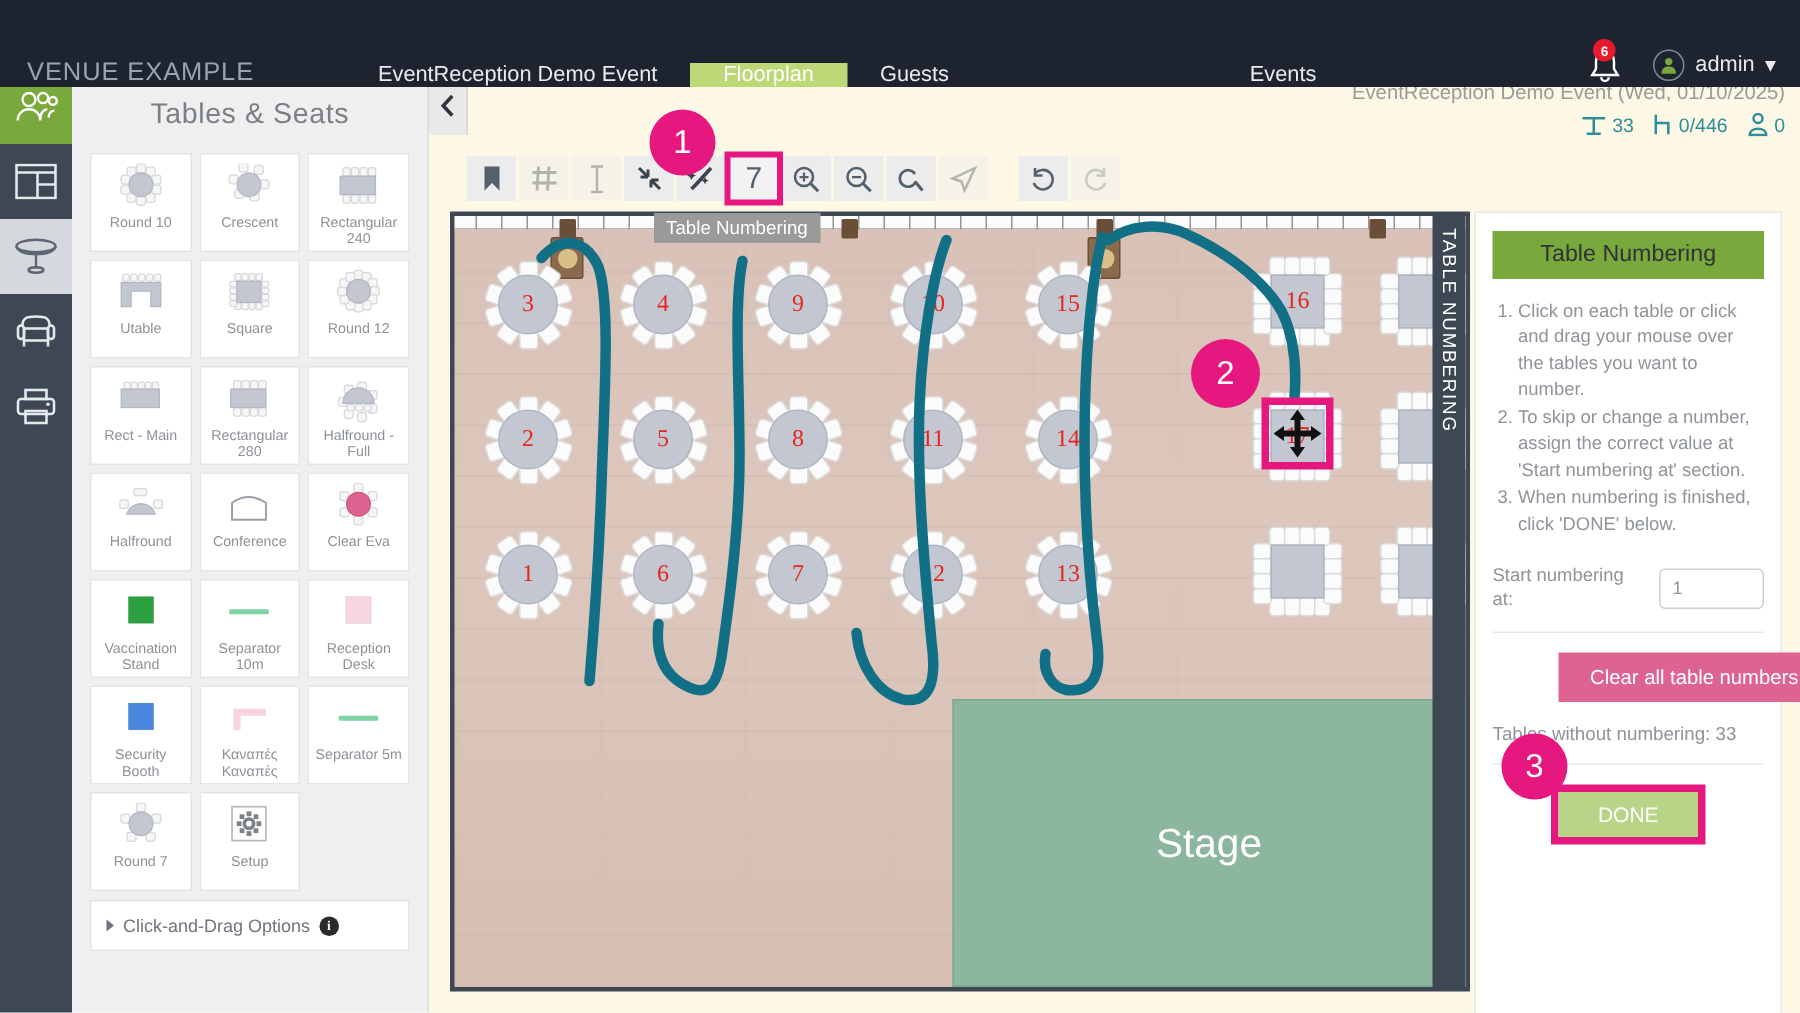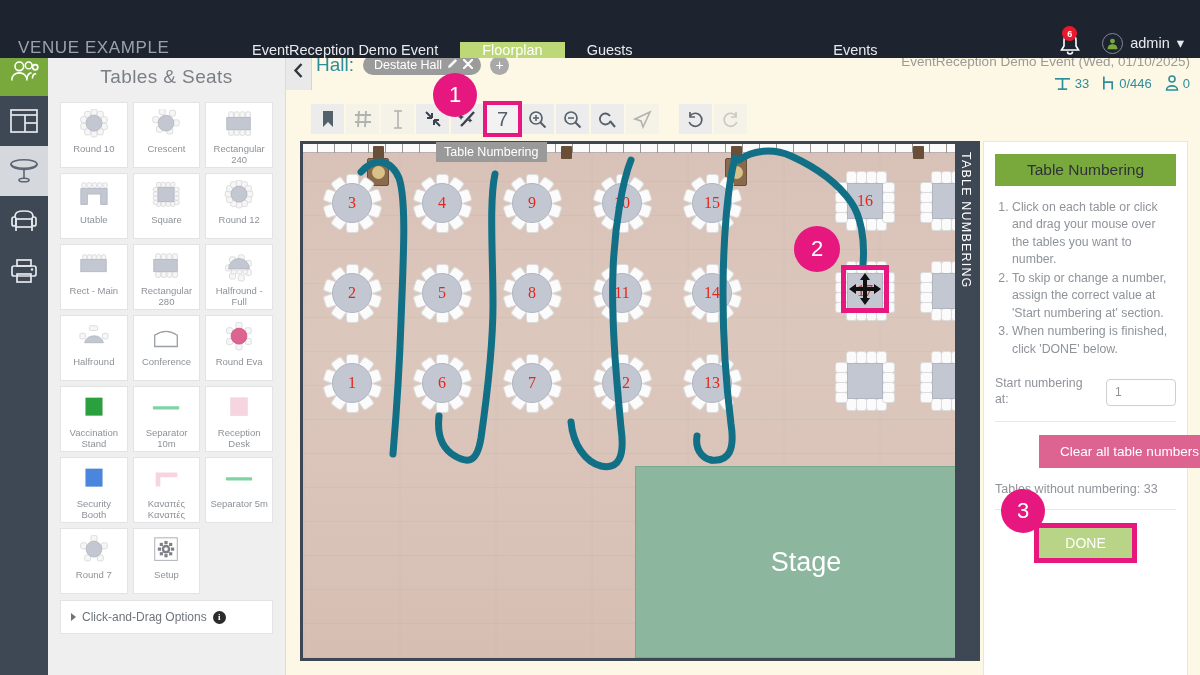--- a/index.html
+++ b/index.html
@@ -661,21 +661,21 @@
           <svg width="38" height="32" viewBox="0 0 40 34">
             <rect x="16.8" y="0.2999999999999998" width="6.4" height="6.4" rx="2" fill="#f6f6f6" stroke="#d8d8d8" stroke-width="0.9"></rect>
             <rect x="26.759292143521044" y="6.05" width="6.4" height="6.4" rx="2" fill="#f6f6f6" stroke="#d8d8d8" stroke-width="0.9"></rect>
             <rect x="26.759292143521048" y="17.55" width="6.4" height="6.4" rx="2" fill="#f6f6f6" stroke="#d8d8d8" stroke-width="0.9"></rect>
             <rect x="16.8" y="23.3" width="6.4" height="6.4" rx="2" fill="#f6f6f6" stroke="#d8d8d8" stroke-width="0.9"></rect>
             <rect x="6.840707856478958" y="17.550000000000004" width="6.4" height="6.4" rx="2" fill="#f6f6f6" stroke="#d8d8d8" stroke-width="0.9"></rect>
             <rect x="6.840707856478956" y="6.05" width="6.4" height="6.4" rx="2" fill="#f6f6f6" stroke="#d8d8d8" stroke-width="0.9"></rect>
             <circle cx="20" cy="15" r="8.4" fill="#dd6391" stroke="#cc5682" stroke-width="0.9"></circle>
           </svg>
         </div>
-        <div class="tile-lbl">Round Eva</div>
+        <div class="tile-lbl">Clear Eva</div>
       </div>
       <div class="tile">
         <div class="tile-ico">
           <svg width="38" height="32" viewBox="0 0 40 34">
             <rect x="11" y="5" width="18" height="19" fill="#2aa03f" stroke="rgba(0,0,0,.06)" stroke-width="0.8"></rect>
           </svg>
         </div>
         <div class="tile-lbl">Vaccination Stand</div>
       </div>
       <div class="tile">
@@ -758,37 +758,20 @@
 </div>
 
 <div class="work">
 
   <div class="collapse-tab">
     <svg width="13" height="17" viewBox="0 0 13 17">
       <path d="M9.5 2 L3.5 8.5 L9.5 15" fill="none" stroke="#2f3640" stroke-width="2.4"></path>
     </svg>
   </div>
 
-  <div class="hallbar">
-    <span class="hall-lbl">Hall:</span>
-    <span class="hall-chip">
-      <span>Destate Hall</span>
-      <span class="chip-ic">
-        <svg width="11" height="11" viewBox="0 0 12 12">
-            <path d="M1 11 L2 8 L9 1 L11 3 L4 10 Z" fill="#fff"></path>
-          </svg>
-      </span>
-      <span class="chip-ic">
-        <svg width="10" height="10" viewBox="0 0 12 12">
-            <path d="M1 1 L11 11 M11 1 L1 11" stroke="#fff" stroke-width="2.6" stroke-linecap="round"></path>
-          </svg>
-      </span>
-    </span>
-    <span class="add-hall">+</span>
-  </div>
 
   <div class="evinfo">
     <div class="line1">EventReception Demo Event (Wed, 01/10/2025)</div>
     <div class="line2">
       <span class="stat">
         <svg width="17" height="15" viewBox="0 0 18 16">
           <line x1="1" y1="3" x2="17" y2="3" stroke="#2d8d9b" stroke-width="1.8"></line>
           <line x1="9" y1="3" x2="9" y2="14" stroke="#2d8d9b" stroke-width="1.8"></line>
           <line x1="4" y1="14" x2="14" y2="14" stroke="#2d8d9b" stroke-width="1.8"></line>
         </svg>

